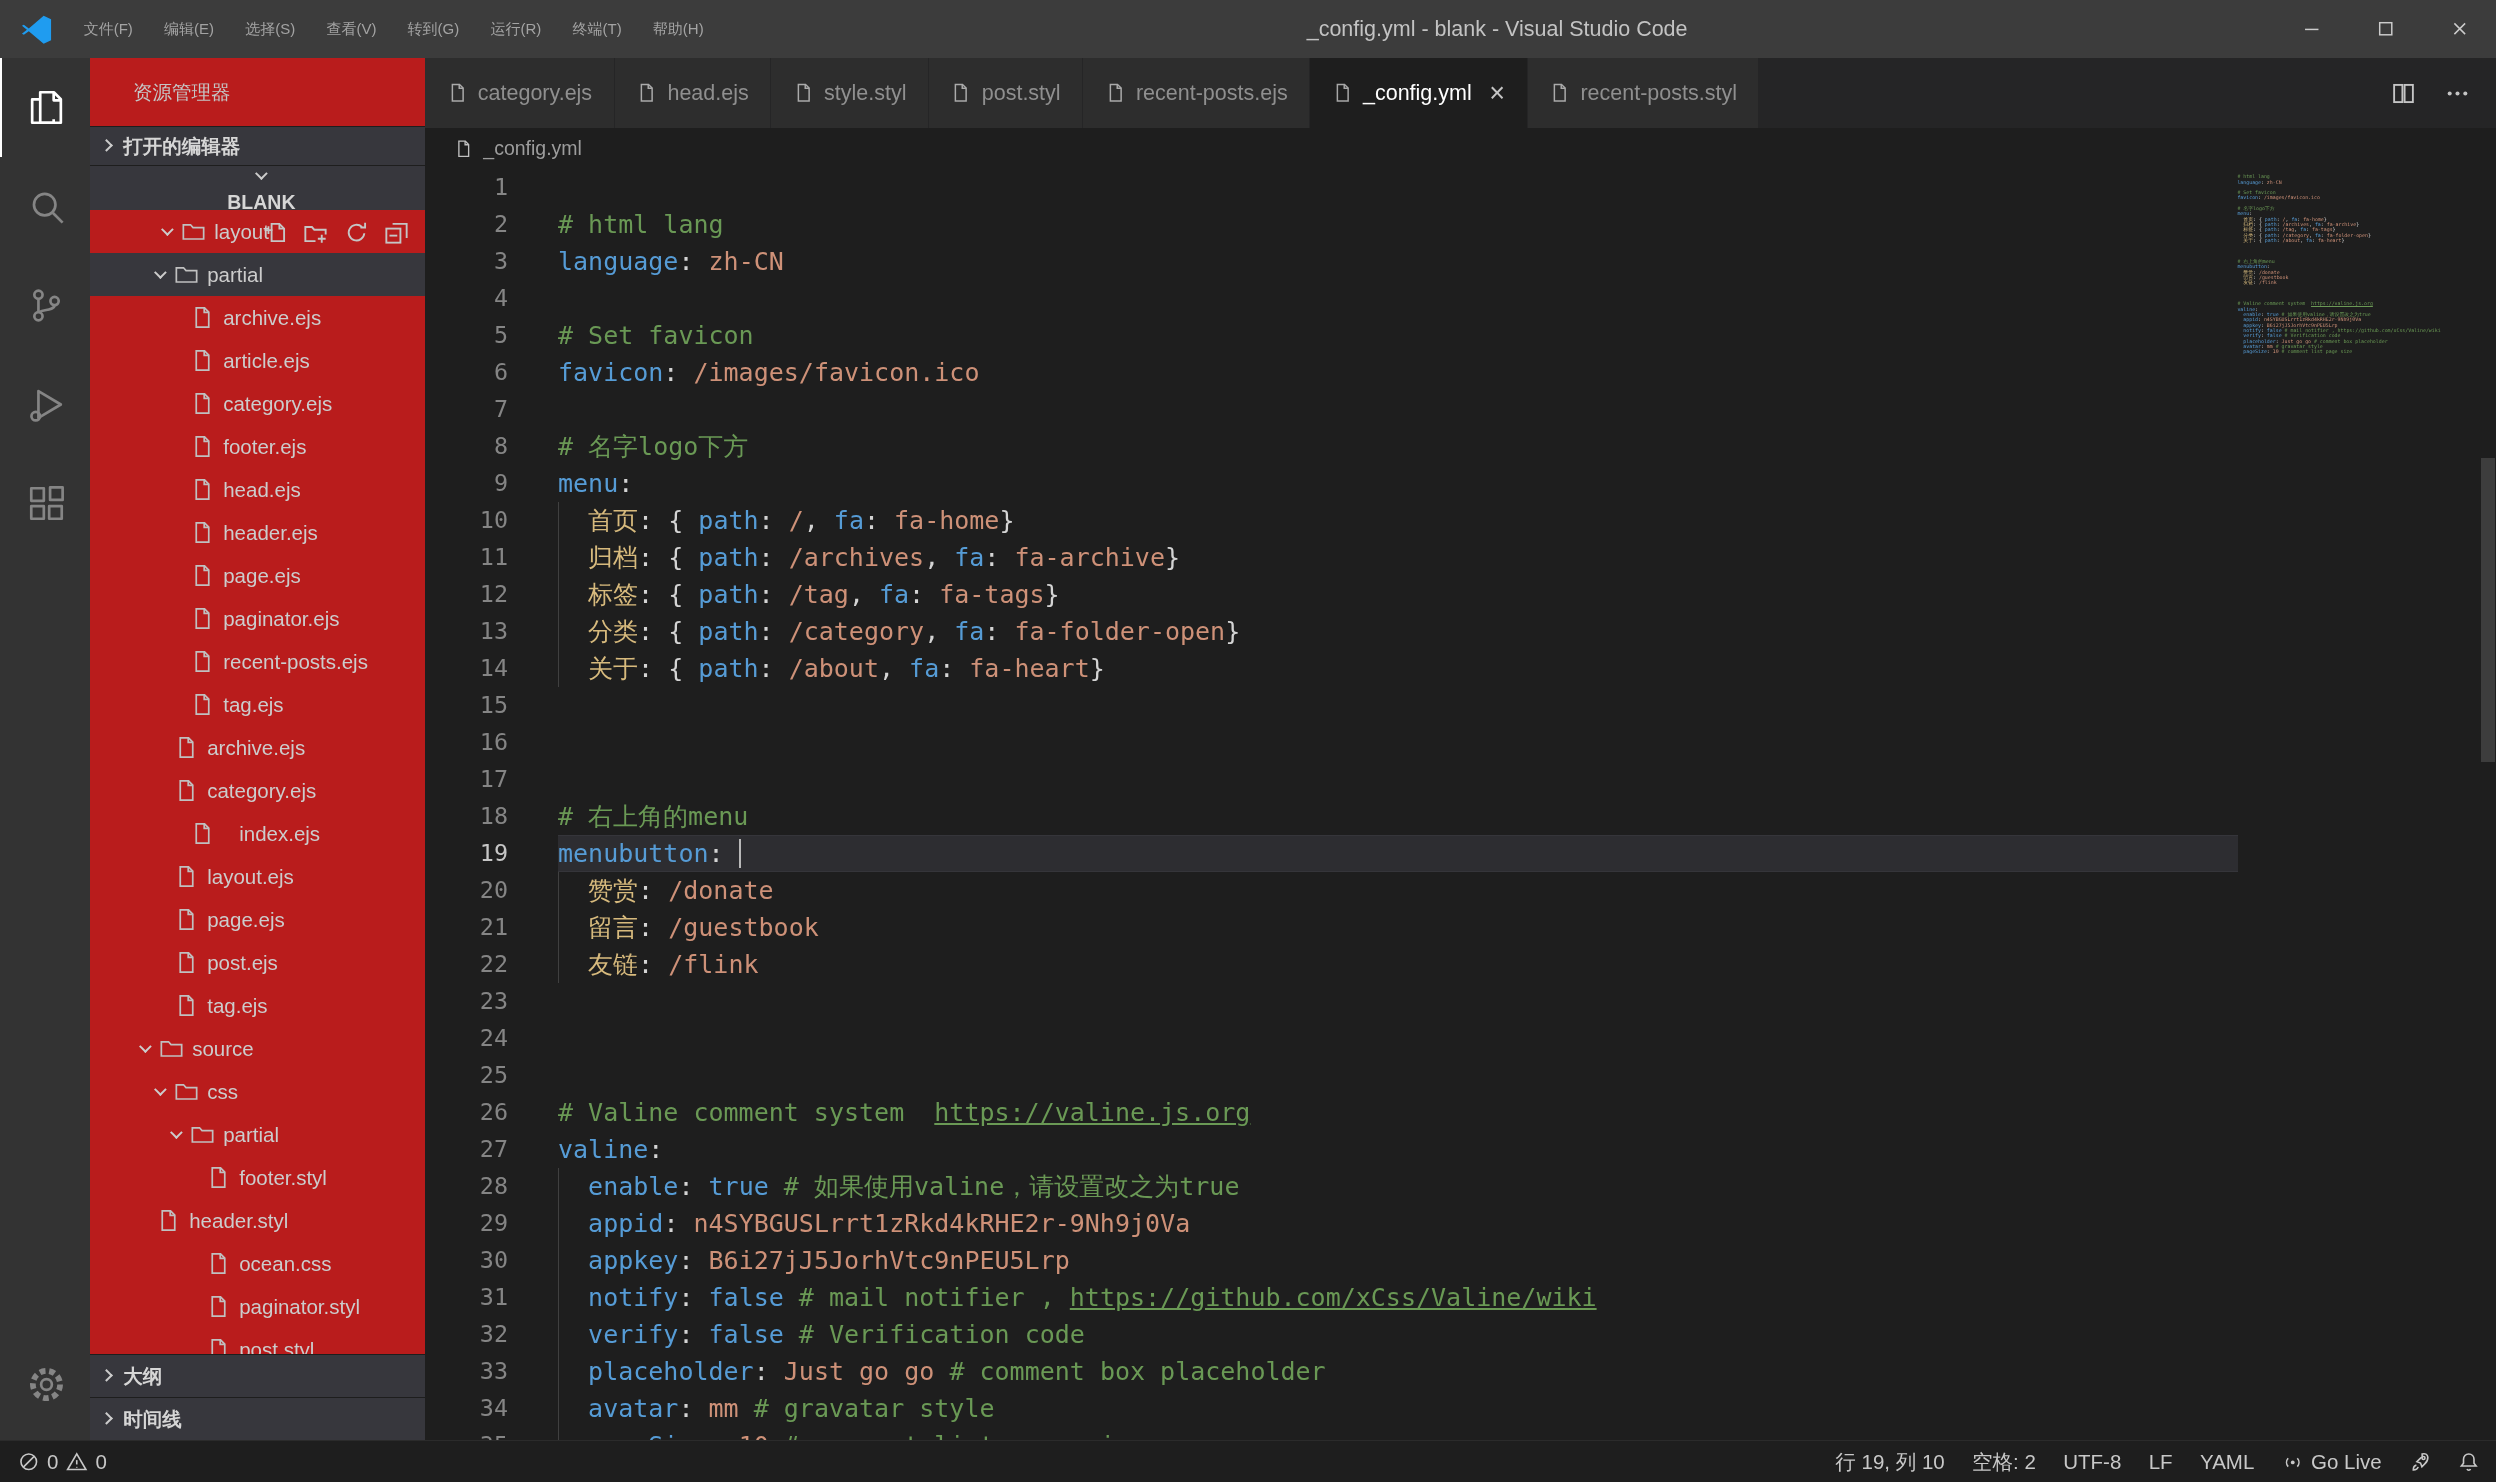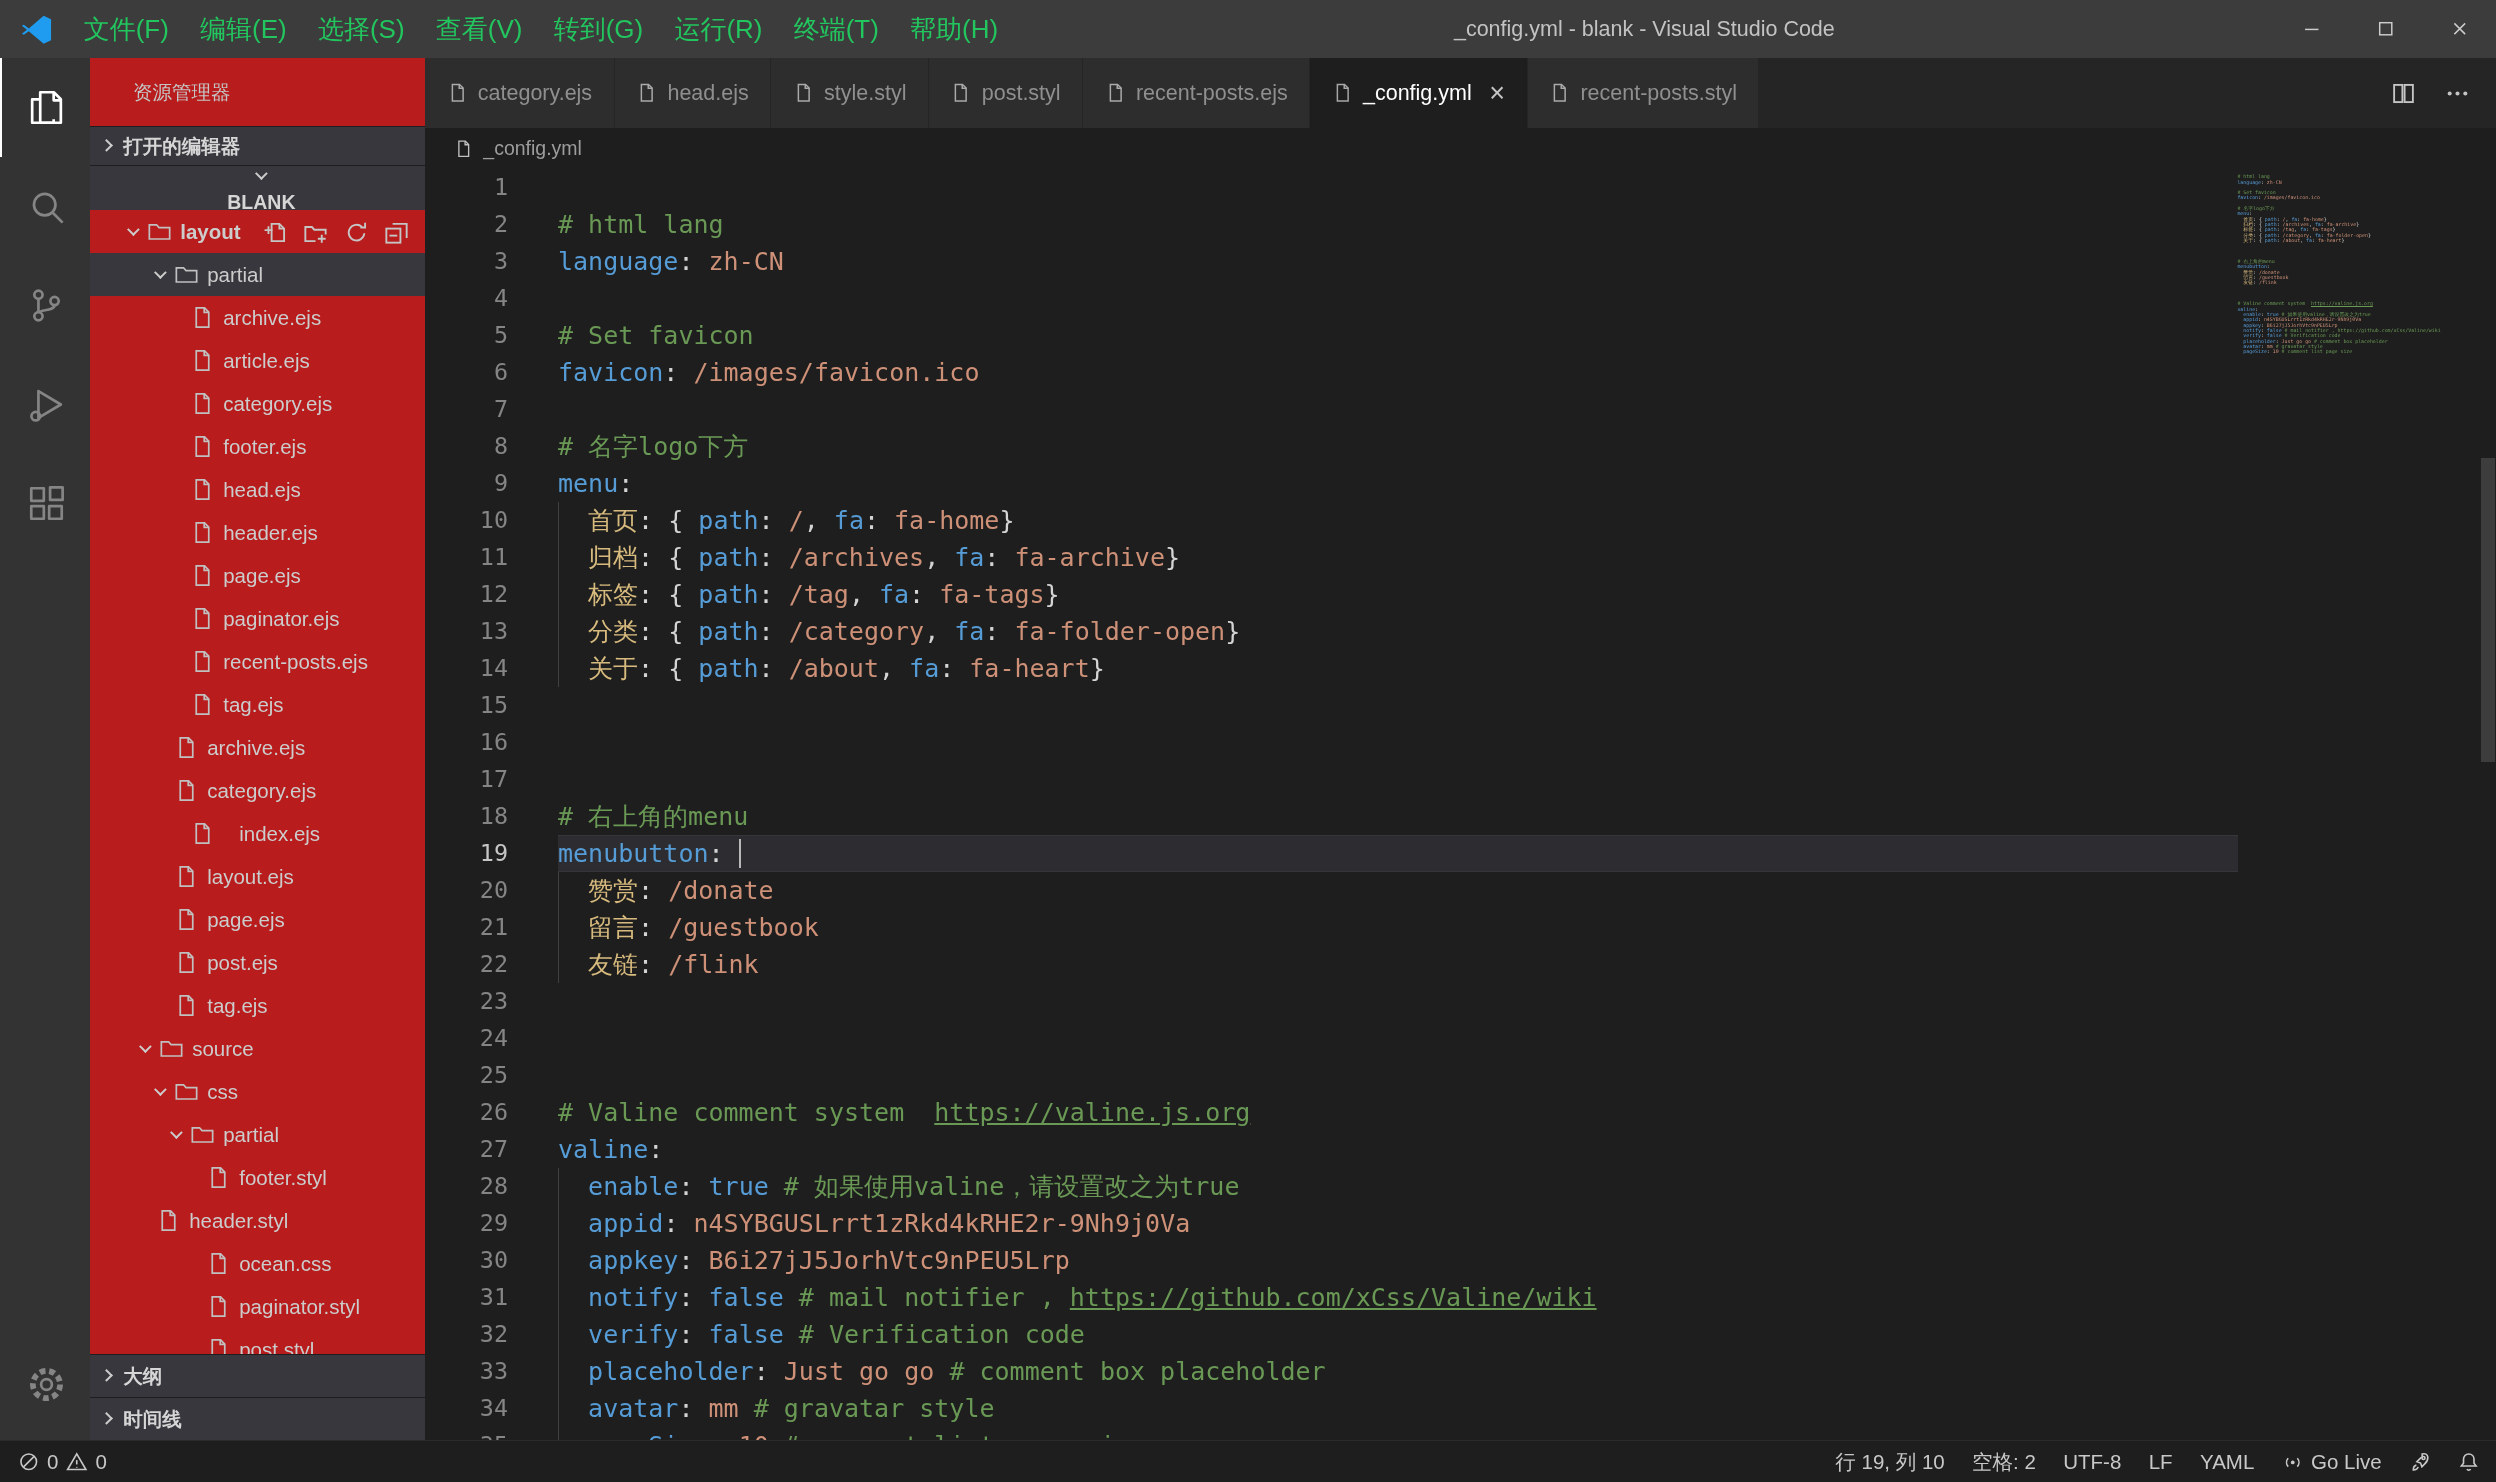--- a/index.html
+++ b/index.html
@@ -2,21 +2,21 @@
 <html><head>
 <meta charset="utf-8">
 <style>
   html,body{margin:0;padding:0;background:#1e1e1e;}
   body{width:2497px;height:1482px;overflow:hidden;font-family:"Liberation Sans",sans-serif;-webkit-font-smoothing:antialiased;}
   .window{width:2497px;height:1482px;display:flex;flex-direction:column;}
 
   
   .titlebar{height:58px;background:#3c3c3c;display:flex;align-items:center;flex:none;position:relative;}
   .logo{width:33px;height:33px;margin:0 15.6px 0 19.5px;display:flex;align-items:center;}
-  .menu-item{padding:0 15.6px;font-size:26px;color:#22c55e;line-height:58px;cursor:default;}
+  .menu-item{padding:0 15.6px;font-size:15px;color:#a3a3a3;line-height:58px;cursor:default;}
   .win-title{flex:1;text-align:center;color:#c3c3c3;font-size:21.5px;white-space:nowrap;overflow:hidden;}
   .win-controls{display:flex;height:58px;flex:none;}
   .win-controls span{width:74px;height:58px;display:flex;align-items:center;justify-content:center;color:#cccccc;}
   .win-controls svg{width:21.5px;height:21.5px;stroke:#cccccc;stroke-width:1.1;fill:none;}
 
   
   .main{flex:1;display:flex;min-height:0;}
 
   
   .activitybar{width:90px;background:#333333;flex:none;display:flex;flex-direction:column;align-items:stretch;position:relative;}
@@ -208,21 +208,21 @@
           <span>
               <svg viewBox="0 0 16 16">
                 <rect x="1.5" y="5.5" width="9" height="9"></rect>
                 <path d="M3.5 10h5"></path>
                 <path d="M5.5 2.5h9v9"></path>
               </svg>
             </span>
         </span>
       </div>
       <div class="tree">
-          <div class="trow" style="padding-left: 34px; font-weight: bold;">
+          <div class="trow" style="padding-left: 68px;">
             <span class="chev "></span>
             <span class="tree-ic">
               <svg class="tico" viewBox="0 0 16 16">
                 <path d="M1.5 12.8V3.7h4.6l1.6 1.8h6.8v7.3z"></path>
               </svg>
             </span>
             <span>layout</span>
           </div>
           <div class="trow sel" style="padding-left: 61px;">
             <span class="chev "></span>

